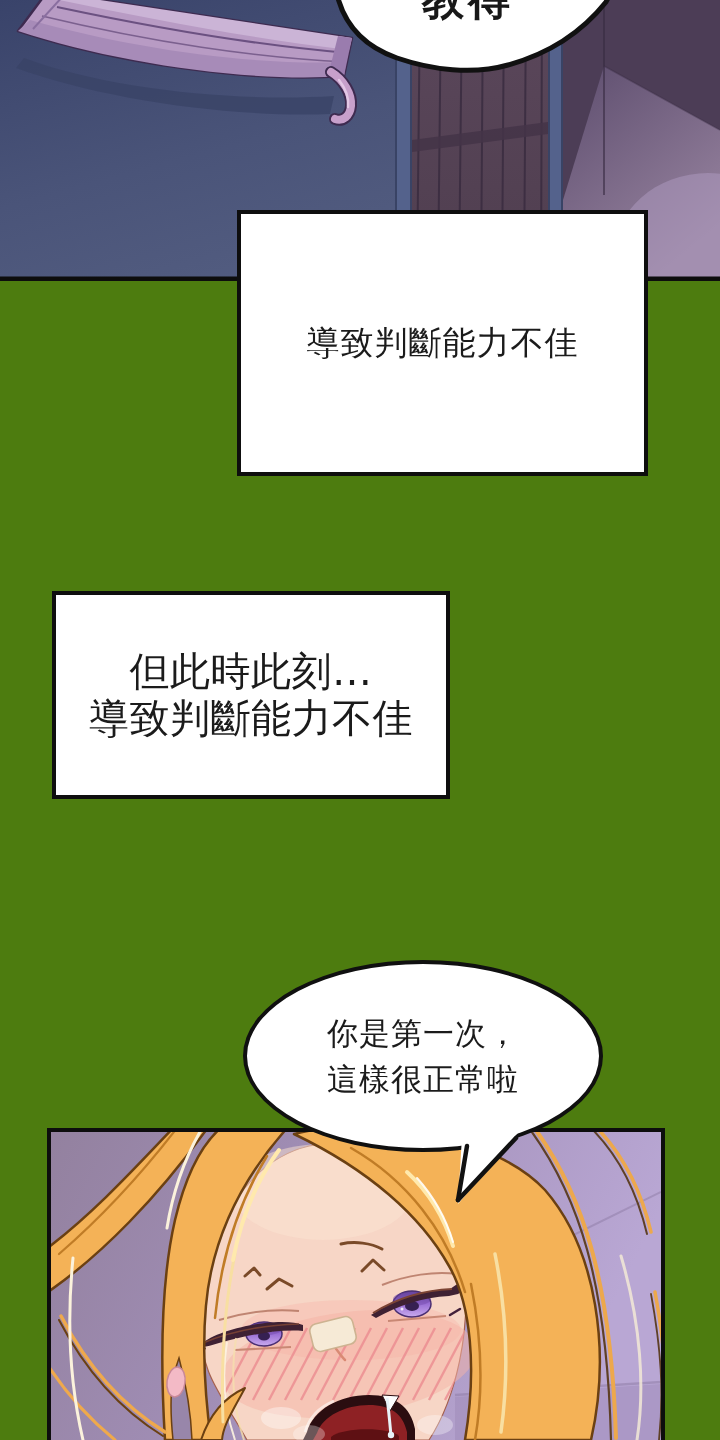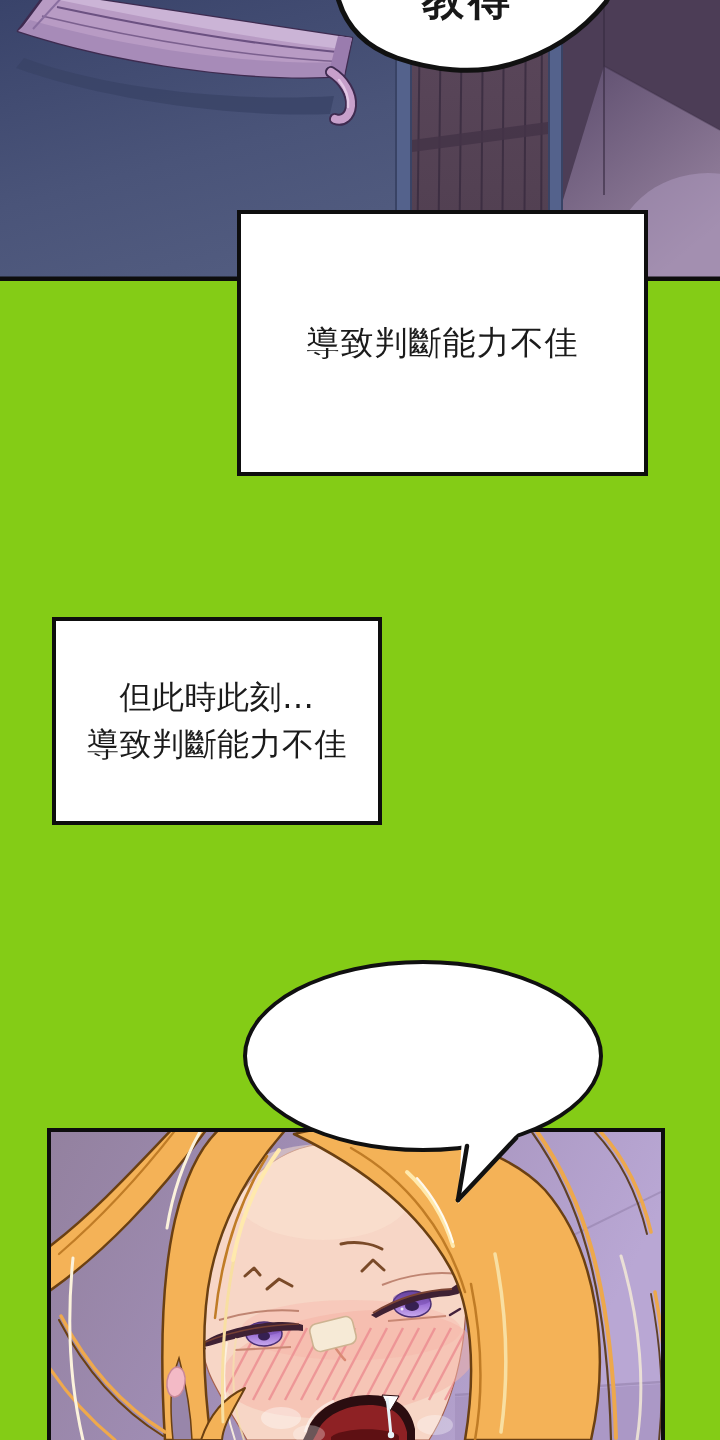--- a/index.html
+++ b/index.html
@@ -1,27 +1,27 @@
 <!DOCTYPE html>
 <html><head>
 <meta charset="utf-8">
 <style>
   html,body{margin:0;padding:0;background:#ffffff;}
   .page{
-    position:relative;width:720px;height:1440px;background:#84cc16;overflow:hidden;
+    position:relative;width:720px;height:1440px;background:#4d7c0f;overflow:hidden;
     font-family:"DejaVu Sans","Liberation Sans",sans-serif;color:#1b1b1b;
   }
   .scene-top{position:absolute;left:0;top:0;width:720px;height:281px;z-index:0;display:block;}
   .narration-box{
     position:absolute;background:#ffffff;border:4px solid #0e0e0e;box-sizing:border-box;
     display:flex;flex-direction:column;align-items:center;justify-content:center;
     text-align:center;font-weight:500;z-index:4;
   }
   .box1{left:237px;top:210px;width:411px;height:266px;font-size:33px;letter-spacing:1px;}
-  .box2{left:52px;top:617px;width:330px;height:208px;font-size:32px;line-height:47px;letter-spacing:0.5px;}
+  .box2{left:52px;top:591px;width:398px;height:208px;font-size:40px;line-height:47px;letter-spacing:0.5px;}
   .speech-bubble{
     position:absolute;left:243px;top:960px;width:360px;height:192px;background:#ffffff;
     border:4.5px solid #101010;border-radius:50%;box-sizing:border-box;z-index:5;
     display:flex;flex-direction:column;align-items:center;justify-content:center;
     text-align:center;font-size:31px;line-height:46px;font-weight:500;letter-spacing:1px;
   }
   .tail-svg{position:absolute;left:0;top:0;width:720px;height:1440px;z-index:6;pointer-events:none;}
   .bottom-panel{
     position:absolute;left:47px;top:1128px;width:618px;height:312px;box-sizing:border-box;
     border:4px solid #0d0d0d;border-bottom:none;overflow:hidden;z-index:1;background:#a390b8;
@@ -243,15 +243,17 @@
     </svg>
   </div>
 
   <svg class="tail-svg" viewBox="0 0 720 1440">
     <polygon points="462,1136 522,1128 458,1204" fill="#ffffff"></polygon>
     <path d="M 467,1146 L 458,1200" stroke="#111111" stroke-width="4.5" stroke-linecap="round" fill="none"></path>
     <path d="M 458,1200 L 516,1138" stroke="#111111" stroke-width="4.5" stroke-linecap="round" fill="none"></path>
   </svg>
 
   <div class="speech-bubble">
+    <span>你是第一次，</span>
+    <span>這樣很正常啦</span>
   </div>
 
 </div>
 
 </body></html>

